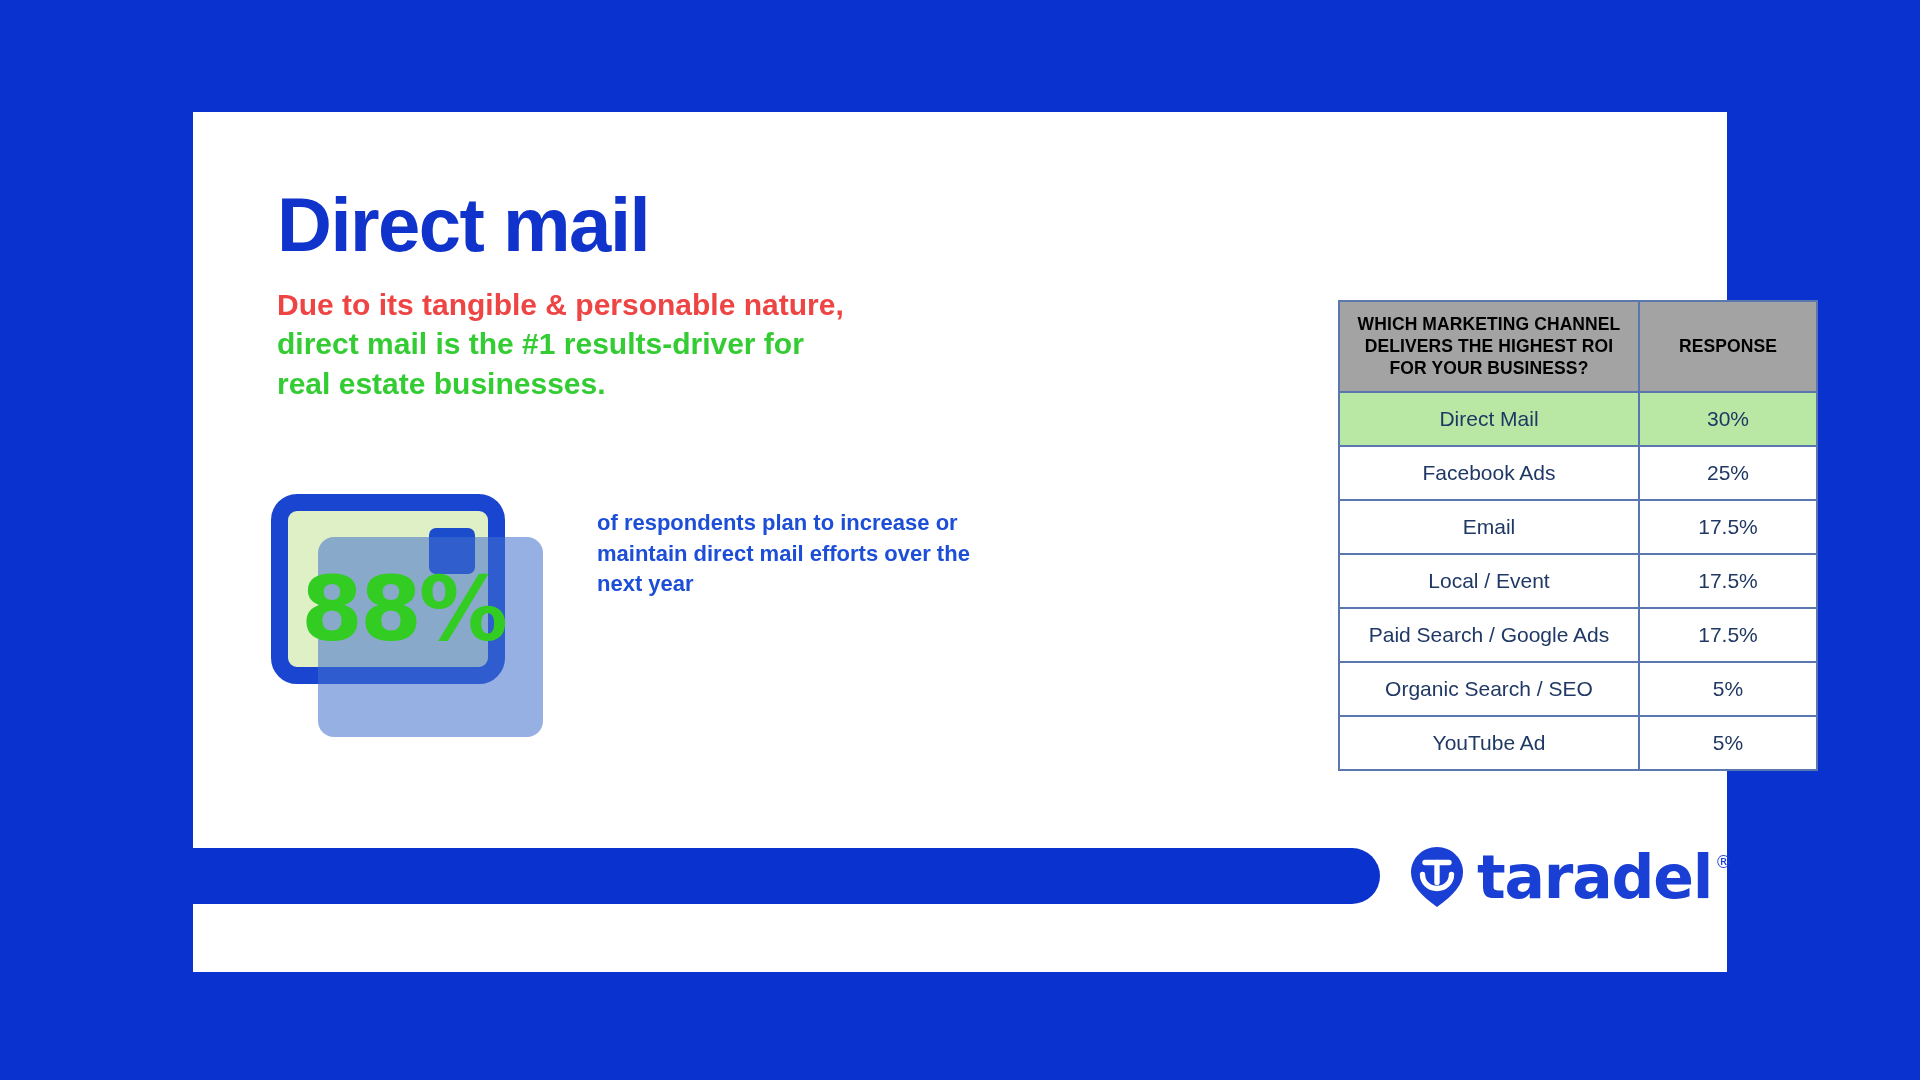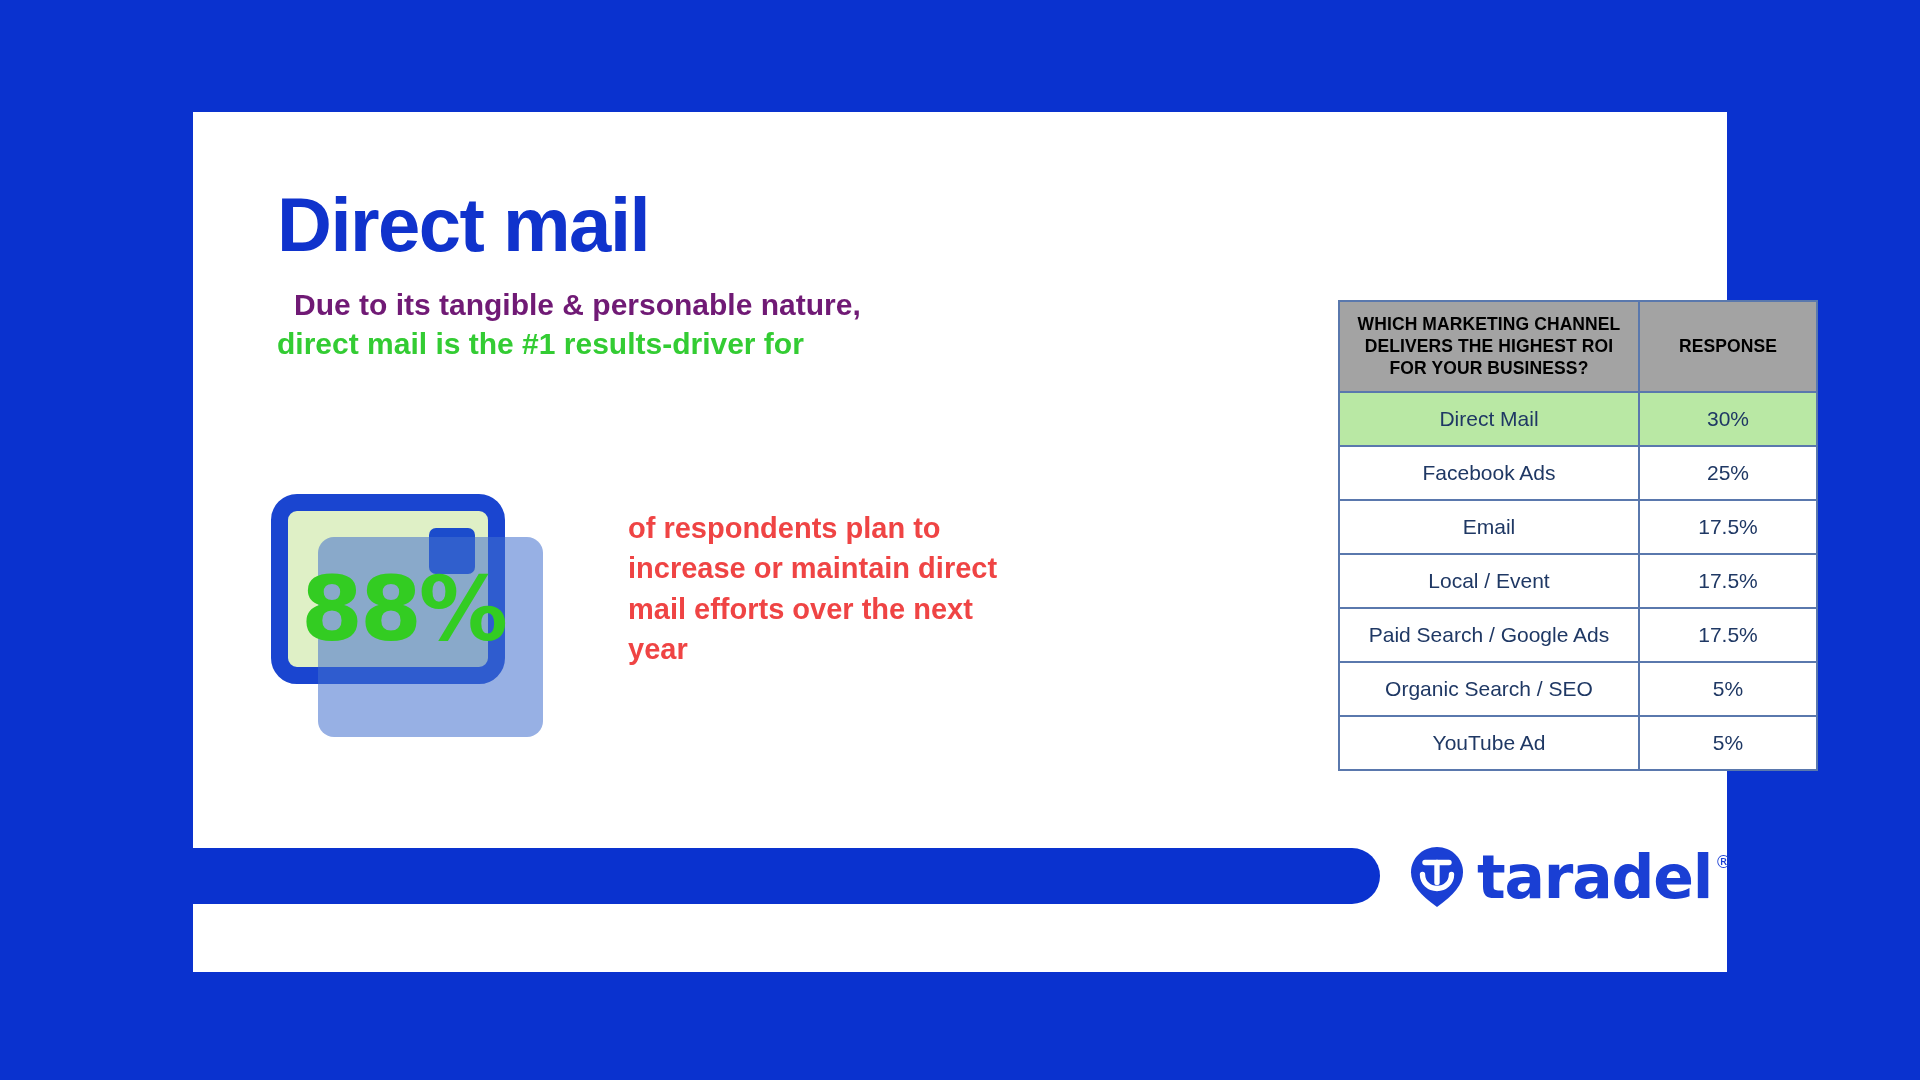--- a/index.html
+++ b/index.html
@@ -48,21 +48,21 @@
     white-space: nowrap;
   }
 
   .subhead {
     font-size: 30px;
     font-weight: 700;
     line-height: 1.31;
     margin: 0;
   }
   .subhead .ln { display: block; }
-  .sub-black { color: #701a75; margin-left: 17px; }
+  .sub-black { color: #ef4444; }
   .sub-green { color: #33cc33; }
 
   
   .stat-row {
     position: absolute;
     left: 72px;
     top: 360px;
     width: 830px;
     height: 280px;
   }
@@ -115,25 +115,24 @@
     letter-spacing: -3px;
     line-height: 1;
     font-family: "DejaVu Sans", sans-serif;
   }
 
   .stat-text {
     position: absolute;
     left: 332px;
     top: 36px;
     width: 400px;
-    font-size: 29px;
+    font-size: 22px;
     font-weight: 700;
     line-height: 1.39;
-    color: #ef4444;
-    margin-left: 31px;
+    color: #1d4ed8;
   }
 
   
   .roi-table {
     position: absolute;
     left: 1145px;
     top: 188px;
     width: 478px;
     border-collapse: collapse;
     table-layout: fixed;
@@ -212,20 +211,21 @@
 
 <div class="stage">
 
   <div class="card">
 
     <div class="left-col">
       <h1 class="headline">Direct mail</h1>
       <p class="subhead">
         <span class="ln sub-black">Due to its tangible &amp; personable nature,</span>
         <span class="ln sub-green">direct mail is the #1 results-driver for</span>
+        <span class="ln sub-green">real estate businesses.</span>
       </p>
     </div>
 
     <div class="stat-row">
       <div class="envelope-wrap">
         <div class="env-outer"></div>
         <div class="env-stamp"></div>
         <div class="env-overlay"></div>
         <div class="env-pct">88%</div>
       </div>

